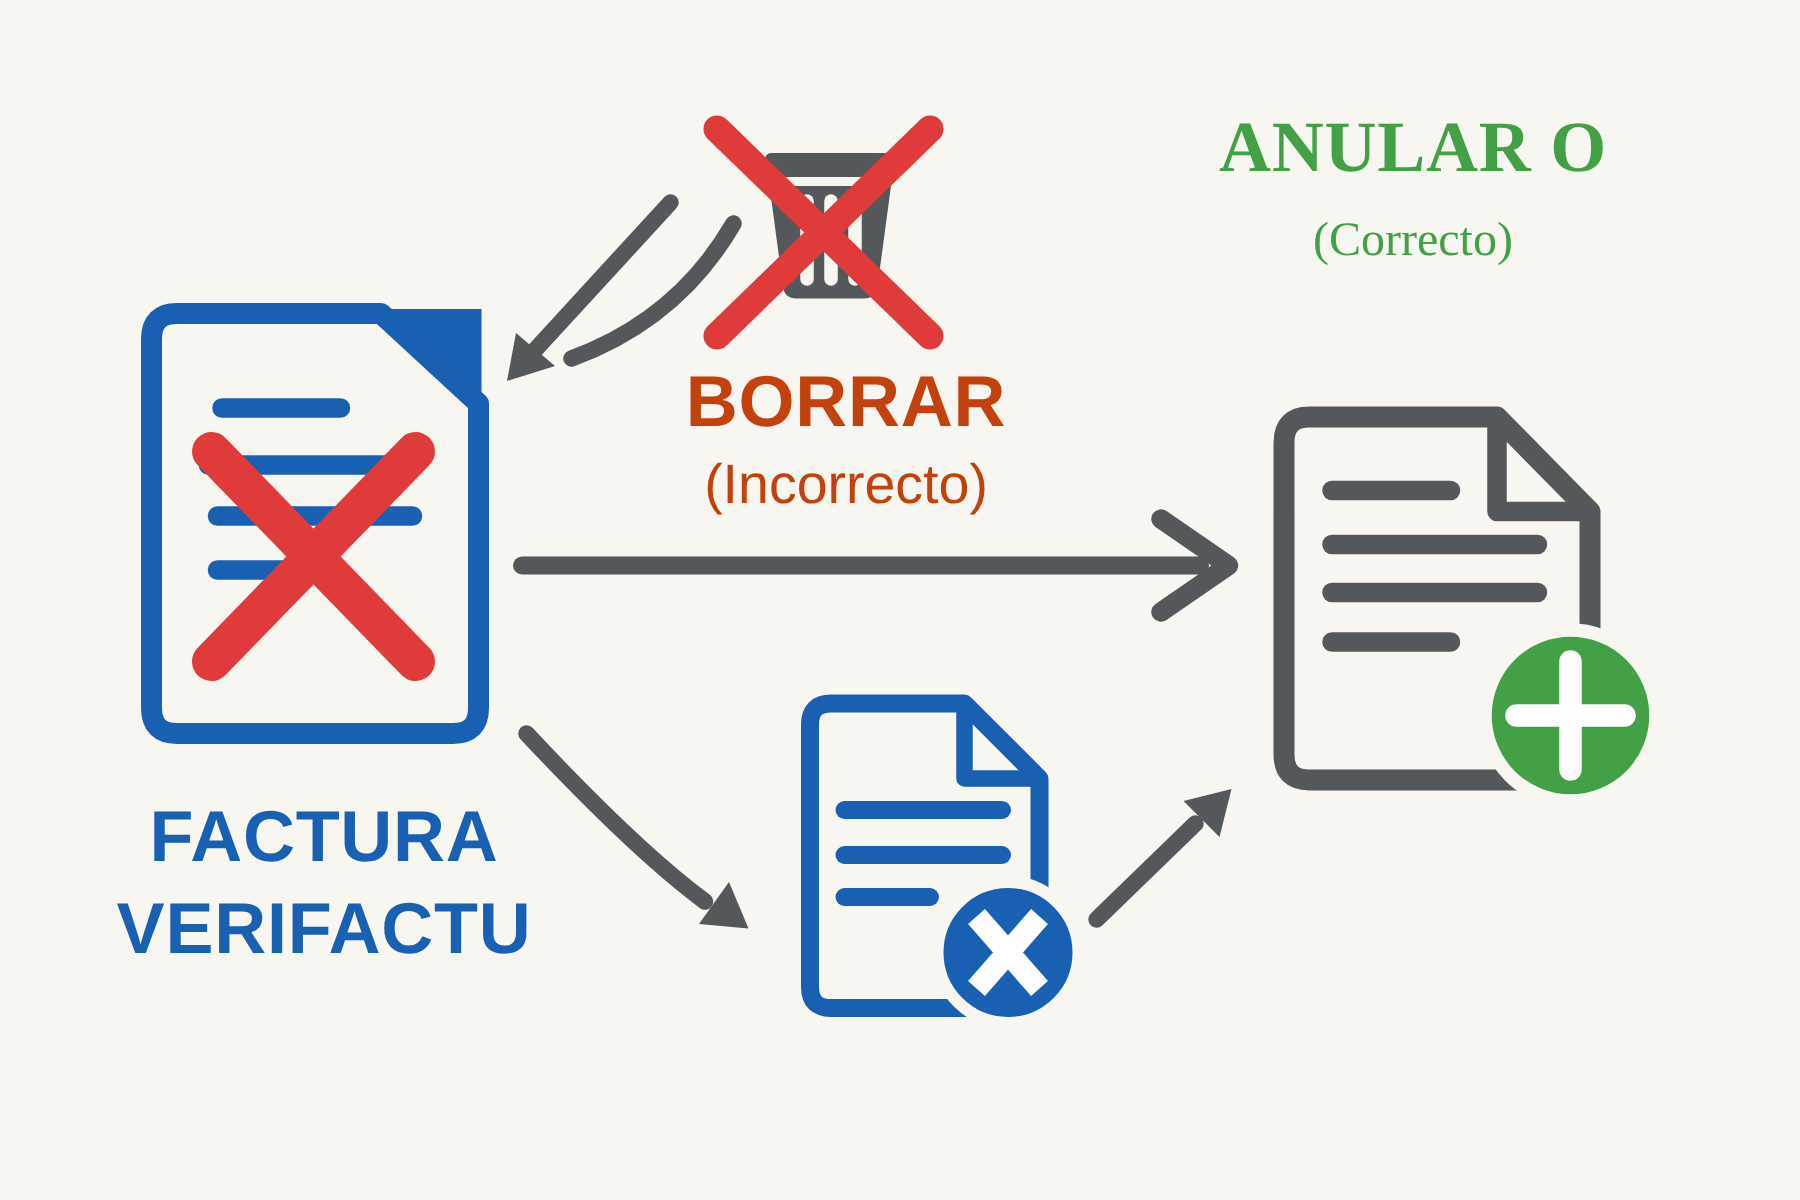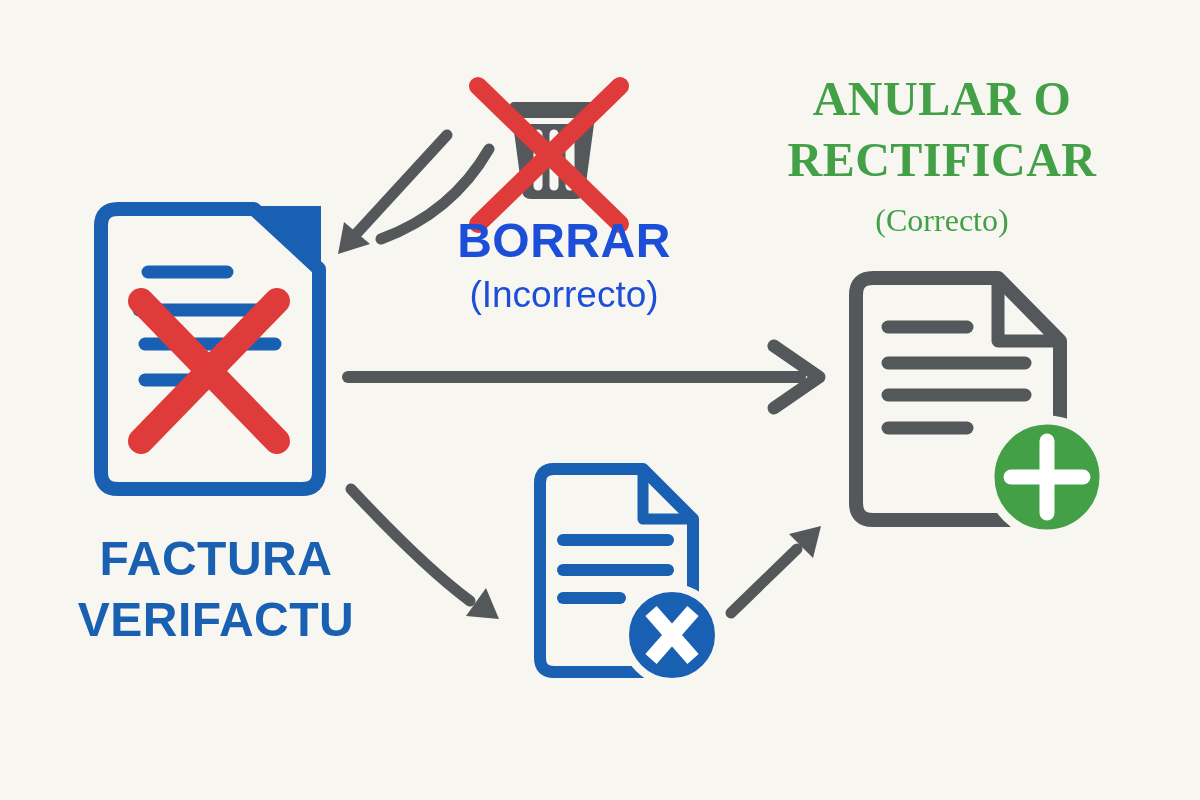--- a/index.html
+++ b/index.html
@@ -118,24 +118,23 @@
       <path d="M 125 157 L 167 205"></path>
       <path d="M 167 157 L 125 205"></path>
     </g>
   </svg>
 
   <div class="label label-factura" style="color: rgb(26, 96, 178);">
     <div class="big">FACTURA</div>
     <div class="big">VERIFACTU</div>
   </div>
 
-  <div class="label label-borrar" style="color: #1d4ed8;">
+  <div class="label label-borrar" style="color: #c2410c; margin-top: 28px;">
     <div class="big">BORRAR</div>
     <div class="sub">(Incorrecto)</div>
   </div>
 
   <div class="label label-anular" style="color: rgb(67, 160, 71);">
     <div class="big">ANULAR O</div>
-    <div class="big">RECTIFICAR</div>
     <div class="sub">(Correcto)</div>
   </div>
 
 </div>
 
 </body></html>

